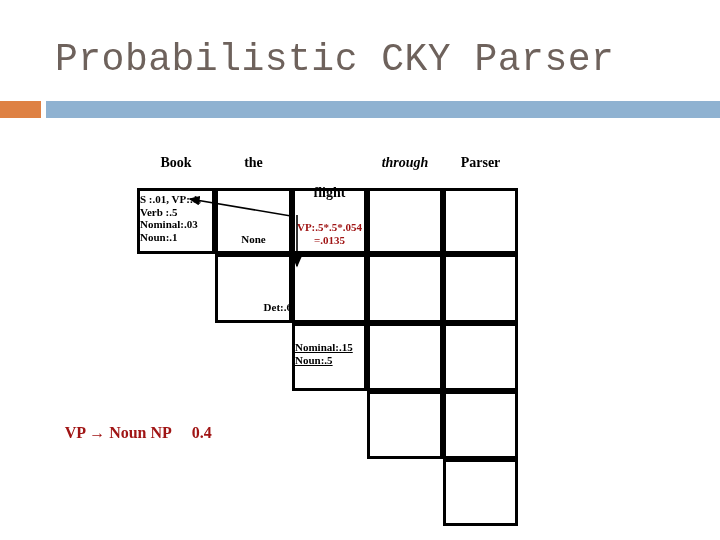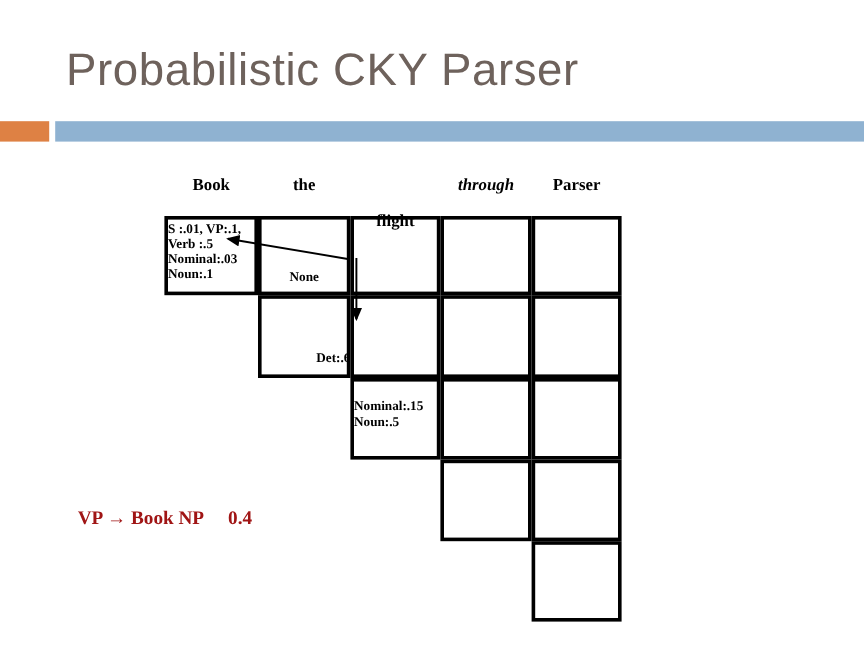--- a/index.html
+++ b/index.html
@@ -13,21 +13,21 @@
     position: relative;
     overflow: hidden;
     font-family: "Liberation Serif", serif;
   }
 
   
   #slide-title {
     position: absolute;
     left: 55px;
     top: 38px;
-    font-family: Liberation Sans, sans-serif;
+    font-family: Liberation Mono, monospace;
     font-size: 38px;
     font-weight: 400;
     color: #6E625C;
     letter-spacing: 0.5px;
     white-space: nowrap;
   }
 
   
   #accent-rule {
     position: absolute;
@@ -50,21 +50,21 @@
     top: 0;
     width: 674px;
     height: 17px;
     background: #8FB2D1;
   }
 
   
   #chart-area {
     position: absolute;
     left: 0;
-    top: 8px;
+    top: 16px;
     width: 720px;
     height: 451px;
   }
 
   .col-header {
     position: absolute;
     font-family: "Liberation Serif", serif;
     font-weight: bold;
     font-size: 14px;
     color: #000000;
@@ -140,29 +140,31 @@
     <div class="col-header" style="left: 367px; width: 76px; top: 139px; font-style: italic;">through</div>
     <div class="col-header" style="left: 443px; width: 75px; top: 139px;">Parser</div>
     <div class="chart-cell" style="left: 137px; top: 172px; width: 78px; height: 66px;"></div>
     <div class="cell-text left" style="left: 137px; width: 78px; top: 177px;">S :.01, VP:.1,
 Verb :.5
 Nominal:.03
 Noun:.1</div>
     <div class="chart-cell" style="left: 215px; top: 172px; width: 77px; height: 66px;"></div>
     <div class="cell-text center" style="left: 215px; width: 77px; top: 217px;">None</div>
     <div class="chart-cell" style="left: 292px; top: 172px; width: 75px; height: 66px;"></div>
+    <div class="cell-text center red" style="left: 292px; width: 75px; top: 205px;">VP:.5*.5*.054
+=.0135</div>
     <div class="chart-cell" style="left: 367px; top: 172px; width: 76px; height: 66px;"></div>
     <div class="chart-cell" style="left: 443px; top: 172px; width: 75px; height: 66px;"></div>
     <div class="chart-cell" style="left: 215px; top: 238px; width: 77px; height: 69px;"></div>
     <div class="cell-text center" style="left: 215px; width: 77px; top: 285px; text-align: right;">Det:.6</div>
     <div class="chart-cell" style="left: 292px; top: 238px; width: 75px; height: 69px;"></div>
     <div class="chart-cell" style="left: 367px; top: 238px; width: 76px; height: 69px;"></div>
     <div class="chart-cell" style="left: 443px; top: 238px; width: 75px; height: 69px;"></div>
     <div class="chart-cell" style="left: 292px; top: 307px; width: 75px; height: 68px;"></div>
-    <div class="cell-text left" style="left: 292px; width: 75px; top: 325px;">Nominal:.15
+    <div class="cell-text left" style="left: 292px; width: 75px; top: 325px; text-decoration: underline;">Nominal:.15
 Noun:.5</div>
     <div class="chart-cell" style="left: 367px; top: 307px; width: 76px; height: 68px;"></div>
     <div class="chart-cell" style="left: 443px; top: 307px; width: 75px; height: 68px;"></div>
     <div class="chart-cell" style="left: 367px; top: 375px; width: 76px; height: 68px;"></div>
     <div class="chart-cell" style="left: 443px; top: 375px; width: 75px; height: 68px;"></div>
     <div class="chart-cell" style="left: 443px; top: 443px; width: 75px; height: 67px;"></div>
   </div>
 
 <svg id="arrows-layer" viewBox="0 0 720 540" width="720" height="540">
   <defs>
@@ -170,14 +172,14 @@
       <path d="M0,0 L7,3 L0,6 z" fill="#000000"></path>
     </marker>
   </defs>
 
   <line x1="291" y1="216" x2="190" y2="199" stroke="#000000" stroke-width="1.6" marker-end="url(#arrowhead)"></line>
 
   <line x1="297" y1="215" x2="297" y2="266" stroke="#000000" stroke-width="1.6" marker-end="url(#arrowhead)"></line>
 </svg>
 
 <div id="rule-caption">
-  <span>VP → Book NP</span><span>&nbsp;&nbsp;&nbsp;&nbsp;&nbsp;</span><span>0.4</span>
+  <span>VP → Noun NP</span><span>&nbsp;&nbsp;&nbsp;&nbsp;&nbsp;</span><span>0.4</span>
 </div>
 
 </body></html>

